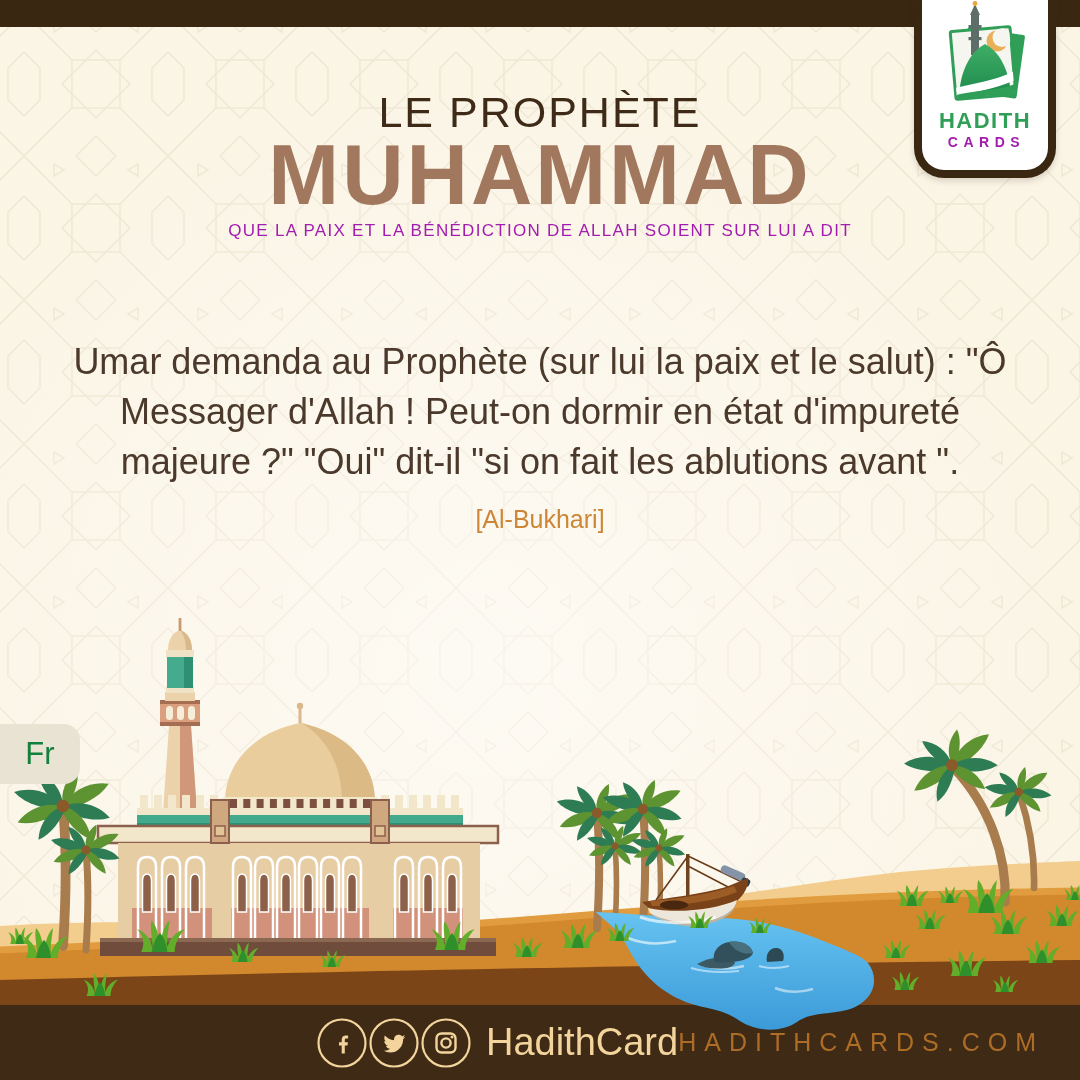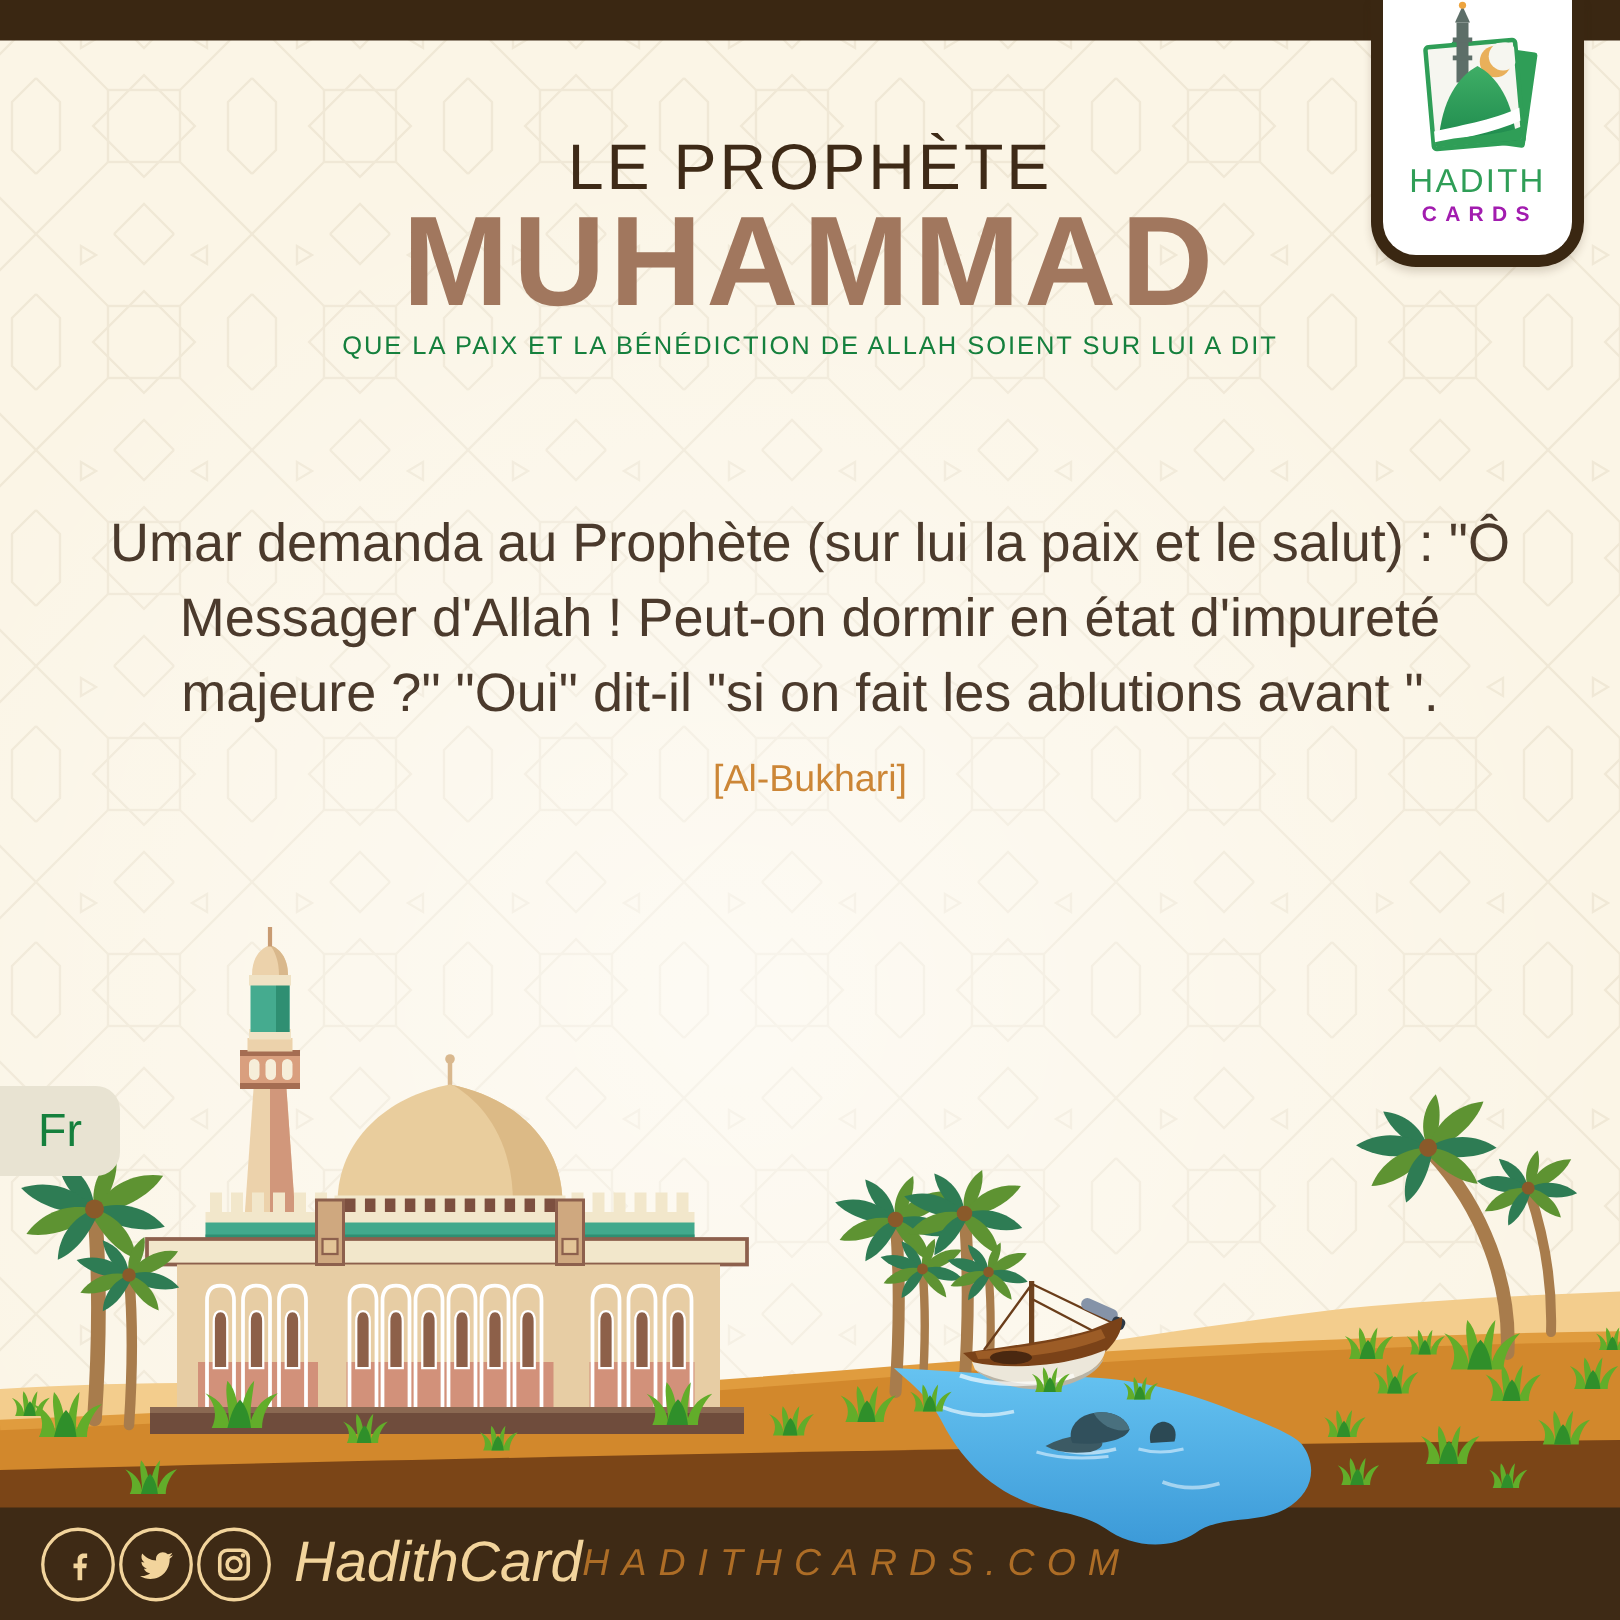--- a/index.html
+++ b/index.html
@@ -9,42 +9,42 @@
   
   #pattern-layer{left:0;top:0;z-index:0;}
   #scene-layer{left:0;top:0;z-index:1;pointer-events:none;}
   
   .topbar{left:0;top:0;width:1080px;height:27px;background:#3a2712;z-index:2;}
   
   .logo-badge{top:0;right:24px;width:126px;height:170px;background:#ffffff;
      border:8px solid #3a2712;border-top:none;border-radius:0 0 30px 30px;
      z-index:5;display:flex;flex-direction:column;align-items:center;
      box-shadow:0 3px 6px rgba(60,40,18,.18);}
-  .logo-t1{color:#2f9e57;font-weight:400;font-size:22px;letter-spacing:1.5px;margin-top:-2px;}
+  .logo-t1{color:#2f9e57;font-weight:700;font-size:22px;letter-spacing:1.5px;margin-top:-2px;}
   .logo-t2{color:#a21caf;font-weight:700;font-size:14px;letter-spacing:5.5px;margin-top:0;text-indent:3px;}
   
   .t-small{top:88px;left:0;width:100%;text-align:center;font-size:43px;font-weight:400;
      letter-spacing:2px;color:#3e2a17;z-index:2;}
   .t-large{top:126px;left:0;width:100%;text-align:center;font-size:85px;font-weight:700;
      letter-spacing:3px;color:#a1775e;z-index:2;}
   .t-sub{top:221px;left:0;width:100%;text-align:center;font-size:17px;letter-spacing:1.3px;
-     color:#15803d;z-index:2;white-space:nowrap;}
+     color:#a21caf;z-index:2;white-space:nowrap;}
   
   .quote{top:337px;left:0;width:100%;text-align:center;z-index:2;color:#4b3a2c;}
   .quote-line{font-size:36px;line-height:50px;white-space:nowrap;}
   .quote-source{top:505px;left:0;width:100%;text-align:center;font-size:25px;
      color:#cc8636;z-index:2;}
   
   .fr-tab{top:724px;left:0;width:80px;height:60px;background:#e8e3d2;
      border-radius:0 16px 16px 0;z-index:3;display:flex;align-items:center;justify-content:center;
      color:#15803d;font-size:31px;cursor:pointer;}
   
   .footer-content{left:0;top:1005px;width:1080px;height:75px;z-index:4;
-     display:flex;align-items:center;justify-content:flex-start;
-     padding:0 36px 0 26px;box-sizing:border-box;font-style:italic;}
+     display:flex;align-items:center;justify-content:flex-end;
+     padding:0 36px 0 42px;box-sizing:border-box;}
   .footer-left{display:flex;align-items:center;}
   .social-btn{width:52px;height:52px;margin-right:0;cursor:pointer;}
   .brand-handle{color:#f2d49c;font-size:38px;margin-left:14px;}
   .website{color:#ad6d26;font-size:25px;letter-spacing:8px;}
 </style>
 </head>
 <body>
 
 <svg id="pattern-layer" class="abs" width="1080" height="1080">
   <defs>

